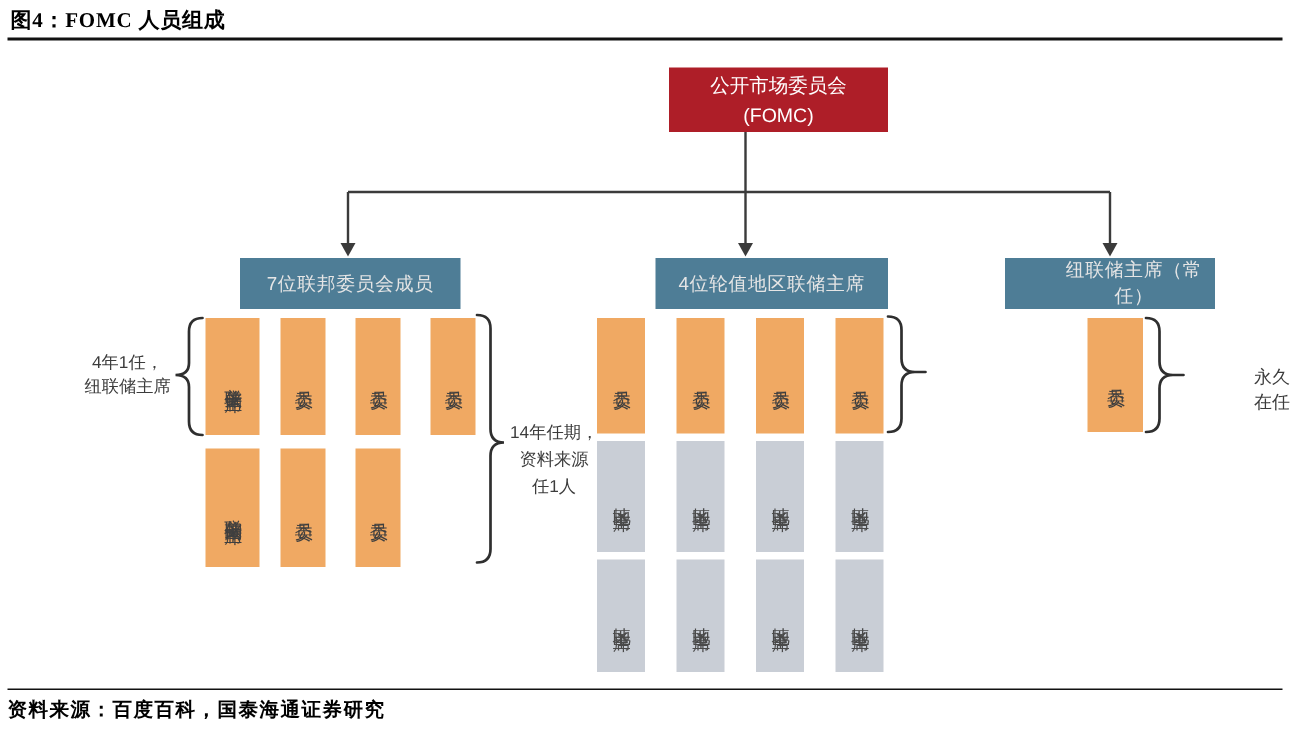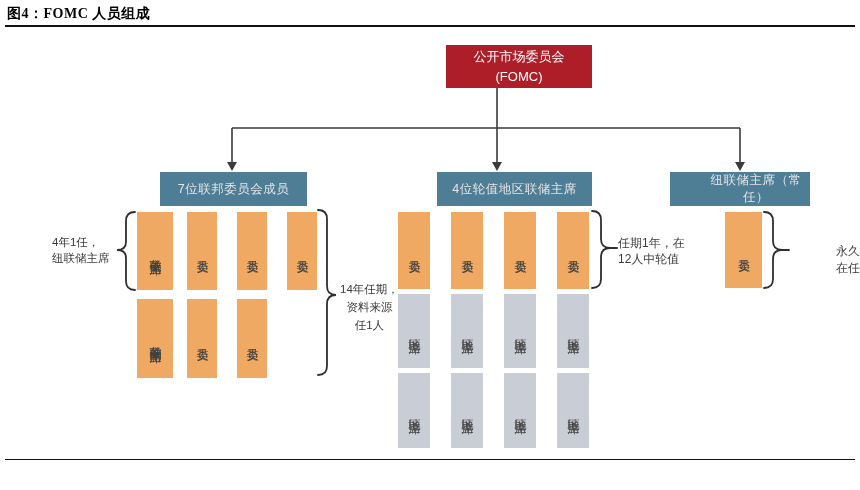--- a/index.html
+++ b/index.html
@@ -48,21 +48,21 @@
   .mr3{top:373px;height:75px;}
   .mc1{left:398px;width:32px;}
   .mc2{left:451px;width:32px;}
   .mc3{left:504px;width:32px;}
   .mc4{left:557px;width:32px;}
   
   .nyc{left:725px;top:212px;width:37px;height:76px;}
   
   .note{position:absolute;font-size:11.5px;color:#3c3c3c;}
   .note div{white-space:nowrap;}
-  .note-term{left:52px;top:234px;width:66px;text-align:left;line-height:16px;}
+  .note-term{left:52px;top:234px;width:66px;text-align:center;line-height:16px;}
   .note-tenure{left:340px;top:280px;line-height:18px;text-align:center;}
   .note-rotating{left:618px;top:235px;line-height:16px;font-size:12px;}
   .note-ny{left:792px;top:243px;font-size:12px;margin-left:44px;}
   svg.overlay{position:absolute;left:0;top:0;}
 </style>
 </head>
 <body>
 
 <div class="canvas">
 
@@ -117,21 +117,18 @@
 
   <div class="note note-term">
     <div>4年1任，</div>
     <div>纽联储主席</div>
   </div>
   <div class="note note-tenure">
     <div>14年任期，</div>
     <div>资料来源</div>
     <div>任1人</div>
   </div>
-  <div class="note note-rotating">
-    <div>任期1年，在</div>
-    <div>12人中轮值</div>
-  </div>
   <div class="note note-ny">永久在任</div>
 
   <div class="rule-bottom"></div>
+  <div class="fig-source">资料来源：百度百科，国泰海通证券研究</div>
 
 </div>
 
 </body></html>

